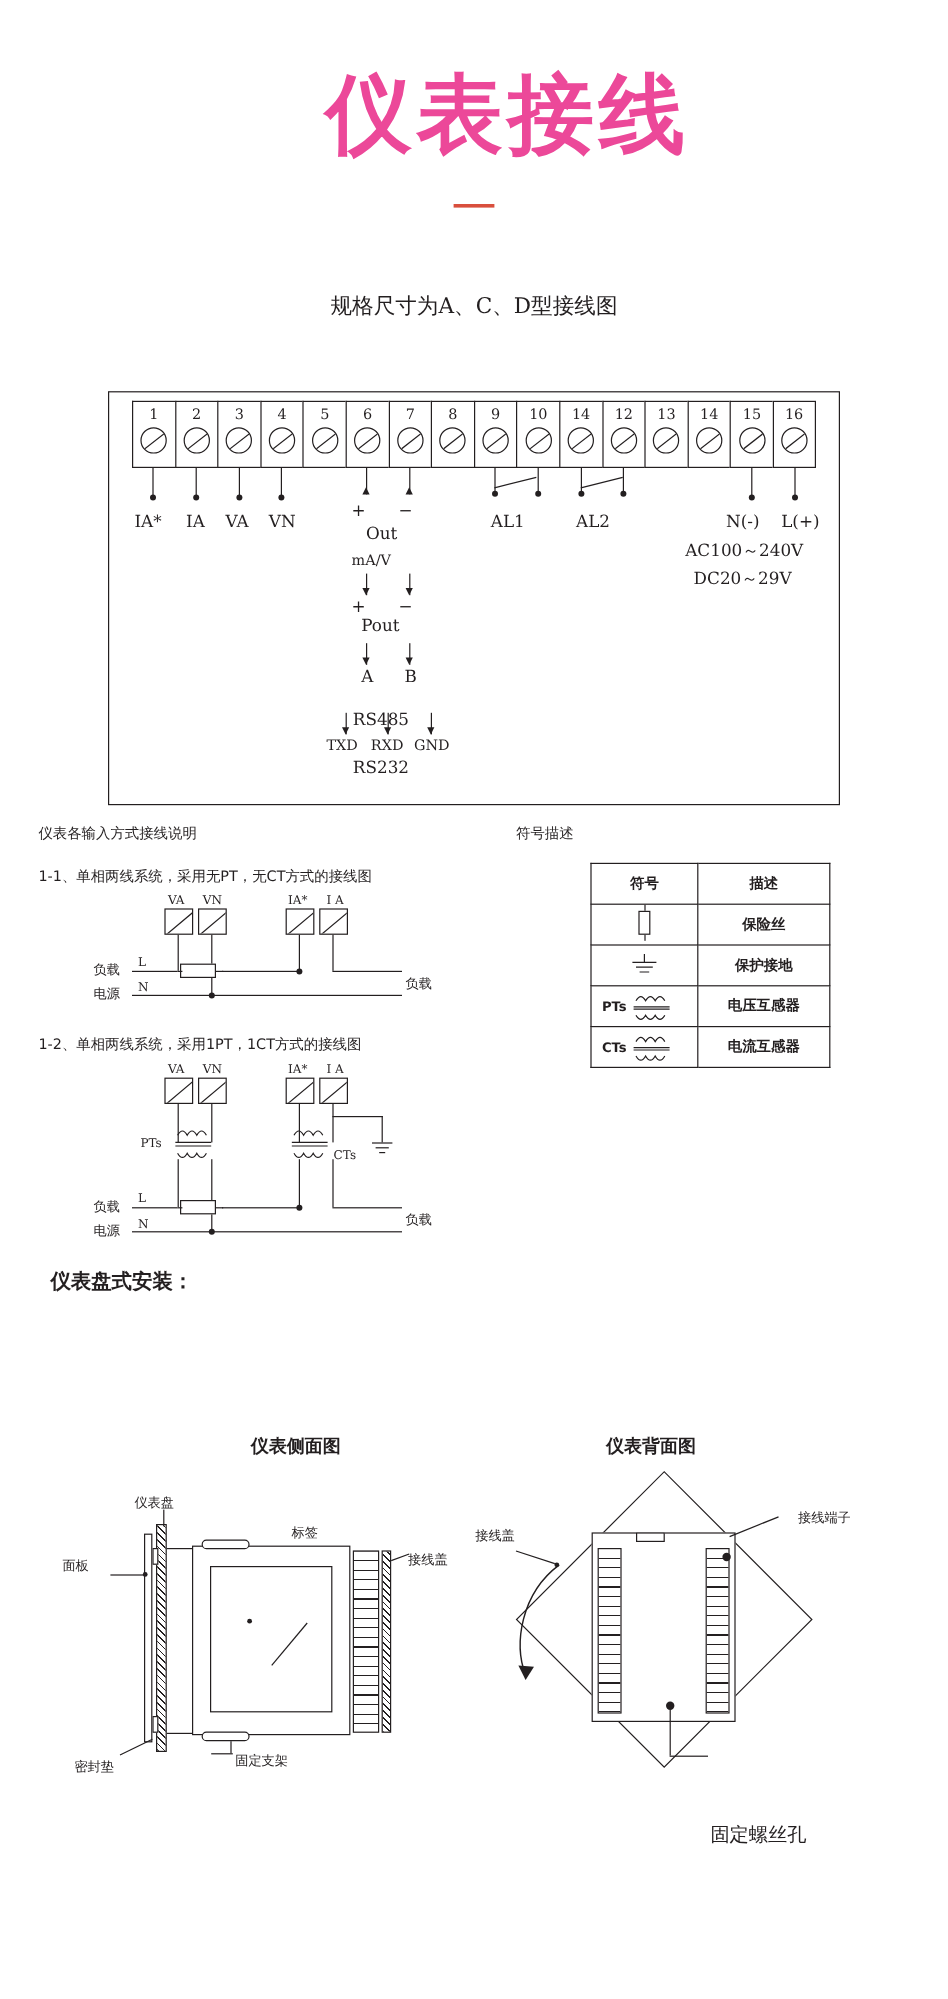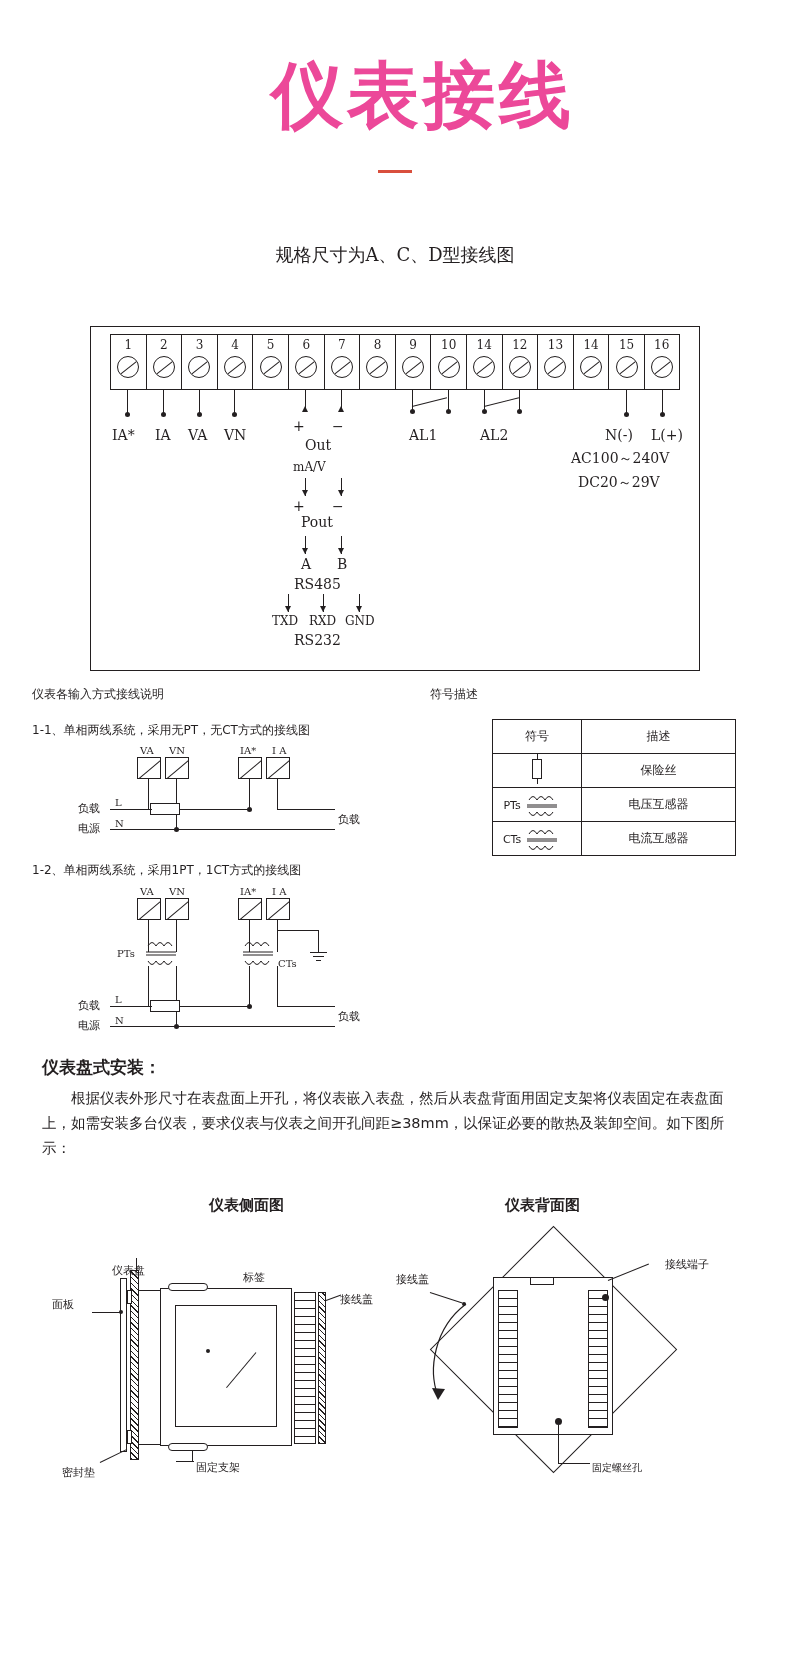--- a/index.html
+++ b/index.html
@@ -139,24 +139,25 @@
     font-family: "DejaVu Sans", sans-serif;
     font-size: 12px;
     color: #231f20;
     white-space: nowrap;
   }
 
   
   .symtable {
     position: absolute;
     left: 492px; top: 719px;
-    width: 244px;
+    width: 200px;
     border-collapse: collapse;
     font-family: "DejaVu Sans", sans-serif;
     font-size: 12px;
+    font-weight: bold;
   }
   .symtable td {
     border: 1px solid #231f20;
     text-align: center;
     vertical-align: middle;
     height: 31px;
     color: #231f20;
   }
   .symtable td.c1 { width: 86px; }
 
@@ -356,21 +357,21 @@
   <div class="lbl" style="left:293px; top:498px;">+</div>
   <div class="lbl" style="left:332px; top:498px;">−</div>
   <div class="lbl" style="left:301px; top:514px;">Pout</div>
 
   <div class="lead" style="left:305px; top:536px; height:18px;"></div>
   <div class="arrow-down" style="left:302px; top:548px;"></div>
   <div class="lead" style="left:341px; top:536px; height:18px;"></div>
   <div class="arrow-down" style="left:338px; top:548px;"></div>
   <div class="lbl" style="left:301px; top:556px;">A</div>
   <div class="lbl" style="left:337px; top:556px;">B</div>
-  <div class="lbl" style="left:294px; top:576px;">RS485</div>
+  <div class="lbl" style="left:294px; top:592px;">RS485</div>
 
   <div class="lead" style="left:288px; top:594px; height:18px;"></div>
   <div class="arrow-down" style="left:285px; top:606px;"></div>
   <div class="lead" style="left:323px; top:594px; height:18px;"></div>
   <div class="arrow-down" style="left:320px; top:606px;"></div>
   <div class="lead" style="left:359px; top:594px; height:18px;"></div>
   <div class="arrow-down" style="left:356px; top:606px;"></div>
   <div class="lbl sm" style="left:272px; top:614px;">TXD</div>
   <div class="lbl sm" style="left:309px; top:614px;">RXD</div>
   <div class="lbl sm" style="left:345px; top:614px;">GND</div>
@@ -501,20 +502,31 @@
     <tbody>
         <tr>
       <td class="c1">符号</td>
       <td>描述</td>
     </tr>
     <tr>
       <td class="c1">
         <span class="fuse-sym"></span>
       </td>
       <td>保险丝</td>
+    </tr>
+    <tr>
+      <td class="c1">
+        <svg width="30" height="20">
+          <line x1="15" y1="2" x2="15" y2="9" stroke="#231f20" stroke-width="1"></line>
+          <line x1="5" y1="9" x2="25" y2="9" stroke="#231f20" stroke-width="1"></line>
+          <line x1="8" y1="13" x2="22" y2="13" stroke="#231f20" stroke-width="1"></line>
+          <line x1="11" y1="17" x2="19" y2="17" stroke="#231f20" stroke-width="1"></line>
+        </svg>
+      </td>
+      <td>保护接地</td>
     </tr>
     <tr>
       <td class="c1">
         <span style="font-size:11px; vertical-align:middle;">PTs</span>
         <svg width="46" height="24" style="vertical-align:middle;">
           <path d="M4 7 q4 -7 8 0 q4 -7 8 0 q4 -7 8 0" fill="none" stroke="#231f20" stroke-width="1"></path>
           <line x1="2" y1="12" x2="32" y2="12" stroke="#231f20" stroke-width="1"></line>
           <line x1="2" y1="14" x2="32" y2="14" stroke="#231f20" stroke-width="1"></line>
           <path d="M4 19 q4 7 8 0 q4 7 8 0 q4 7 8 0" fill="none" stroke="#231f20" stroke-width="1"></path>
         </svg>
@@ -530,42 +542,41 @@
           <line x1="2" y1="14" x2="32" y2="14" stroke="#231f20" stroke-width="1"></line>
           <path d="M4 19 q4 7 8 0 q4 7 8 0 q4 7 8 0" fill="none" stroke="#231f20" stroke-width="1"></path>
         </svg>
       </td>
       <td>电流互感器</td>
     </tr>
   </tbody>
     </table>
 
   <div class="inst-title">仪表盘式安装：</div>
-  <div class="inst-body">根据仪表外形尺寸在表盘面上开孔，将仪表嵌入表盘，然后从表盘背面用固定支架将仪表固定在表盘面上，如需安装多台仪表，要求仪表与仪表之间开孔间距≥38mm，以保证必要的散热及装卸空间。如下图所示：</div>
 
   <div class="fig-caption" style="left:168px; top:1196px;margin-left:41px;">仪表侧面图</div>
   <div class="fig-caption" style="left:505px; top:1196px;">仪表背面图</div>
 
   <div class="hatch" style="left:130px; top:1270px; width:9px; height:190px;"></div>
   <div class="sbox" style="left:120px; top:1278px; width:7px; height:174px; background:#fff;"></div>
   <div class="sbox" style="left:127px; top:1290px; width:5px; height:14px; background:#fff;"></div>
   <div class="sbox" style="left:127px; top:1430px; width:5px; height:14px; background:#fff;"></div>
 
   <div class="sbox" style="left:160px; top:1288px; width:132px; height:158px; background:#fff;"></div>
   <div class="sbox" style="left:175px; top:1305px; width:102px; height:122px; background:#fff;"></div>
   <div class="hline" style="left:139px; top:1290px; width:21px;"></div>
   <div class="hline" style="left:139px; top:1444px; width:21px;"></div>
 
   <div class="sbox" style="left:168px; top:1283px; width:40px; height:8px; background:#fff; border-radius:4px;"></div>
   <div class="sbox" style="left:168px; top:1443px; width:40px; height:8px; background:#fff; border-radius:4px;"></div>
 
   <div class="term-strip" style="left:294px; top:1292px; width:22px; height:152px;"></div>
   <div class="hatch" style="left:318px; top:1292px; width:8px; height:152px;"></div>
 
-  <div class="sec-label" style="left:112px; top:1245px; font-size:11px;margin-top:18px;">仪表盘</div>
+  <div class="sec-label" style="left:112px; top:1245px; font-size:11px;">仪表盘</div>
   <div class="vline" style="left:136px; top:1258px; height:14px;"></div>
 
   <div class="sec-label" style="left:52px; top:1297px; font-size:11px;">面板</div>
   <div class="hline" style="left:92px; top:1312px; width:28px;"></div>
   <div class="dot" style="left:119px; top:1310px; width:4px; height:4px;"></div>
 
   <div class="sec-label" style="left:243px; top:1270px; font-size:11px;">标签</div>
   <div class="hline" style="left:210px; top:1352px; width:46px; transform:rotate(-50deg); transform-origin:right center;"></div>
   <div class="dot" style="left:206px; top:1349px; width:4px; height:4px;"></div>
 
@@ -594,18 +605,18 @@
     <path d="M14 88 L20 100 L27 89 Z" fill="#231f20"></path>
   </svg>
 
   <div class="sec-label" style="left:396px; top:1272px; font-size:11px;">接线盖</div>
   <div class="hline" style="left:430px; top:1292px; width:34px; transform:rotate(18deg); transform-origin:left center;"></div>
   <div class="dot" style="left:462px; top:1302px; width:4px; height:4px;"></div>
 
   <div class="sec-label" style="left:645px; top:1257px; font-size:11px;margin-left:20px;">接线端子</div>
   <div class="hline" style="left:608px; top:1280px; width:44px; transform:rotate(-22deg); transform-origin:left center;"></div>
 
-  <div class="sec-label" style="left:592px; top:1461px; font-size:10px;">固定螺丝孔</div>
+  <div class="sec-label" style="left:592px; top:1519px; font-size:16px;">固定螺丝孔</div>
   <div class="vline" style="left:558px; top:1425px; height:38px;"></div>
   <div class="hline" style="left:558px; top:1463px; width:32px;"></div>
 
 
 </div>
 
 </body></html>

